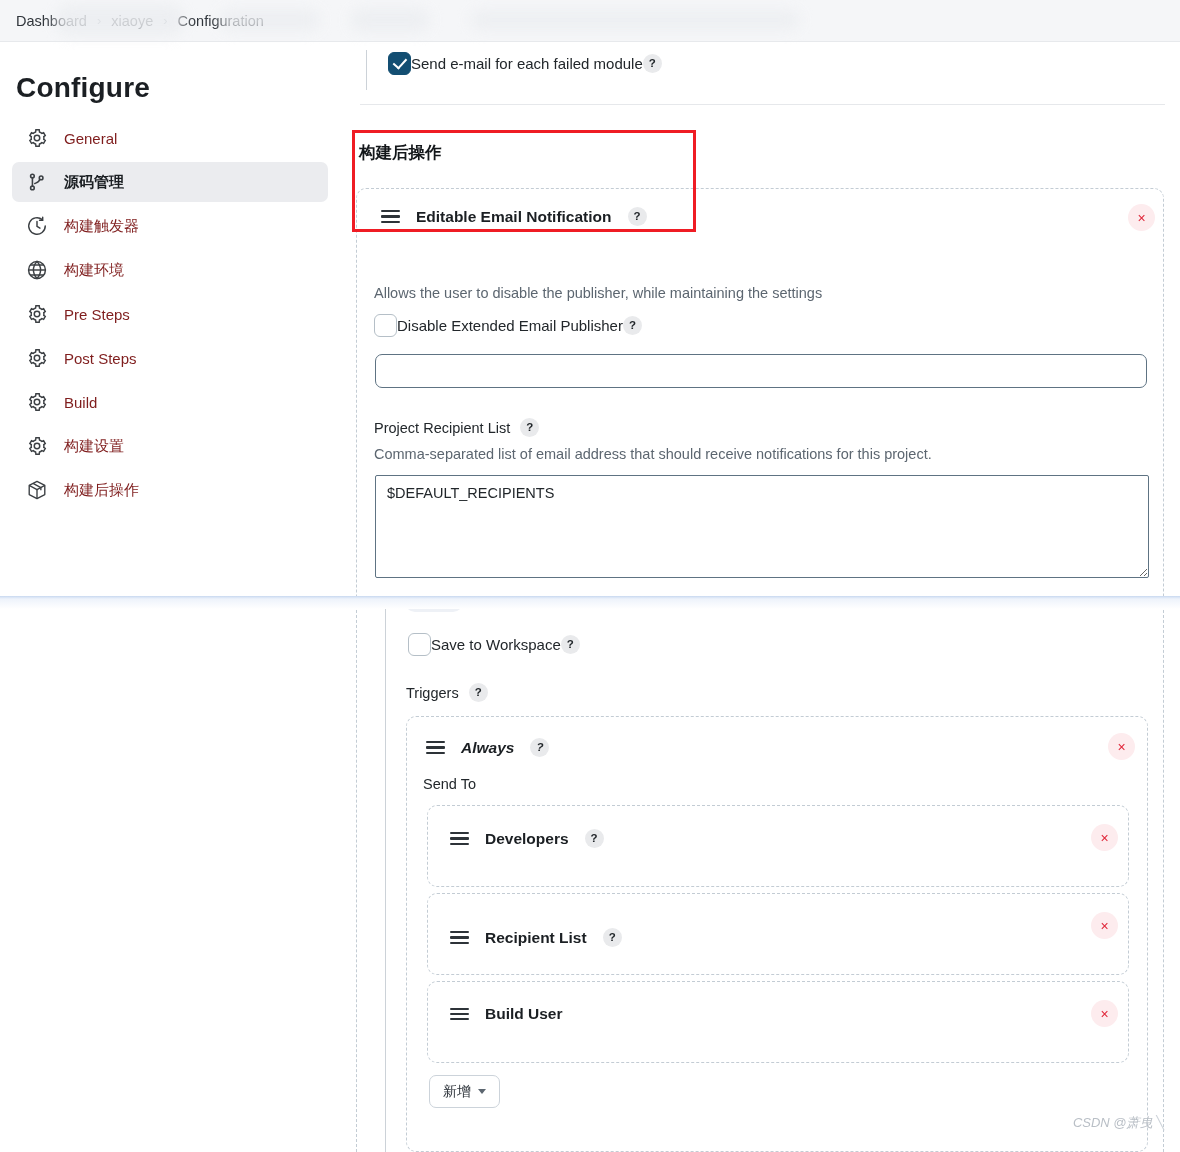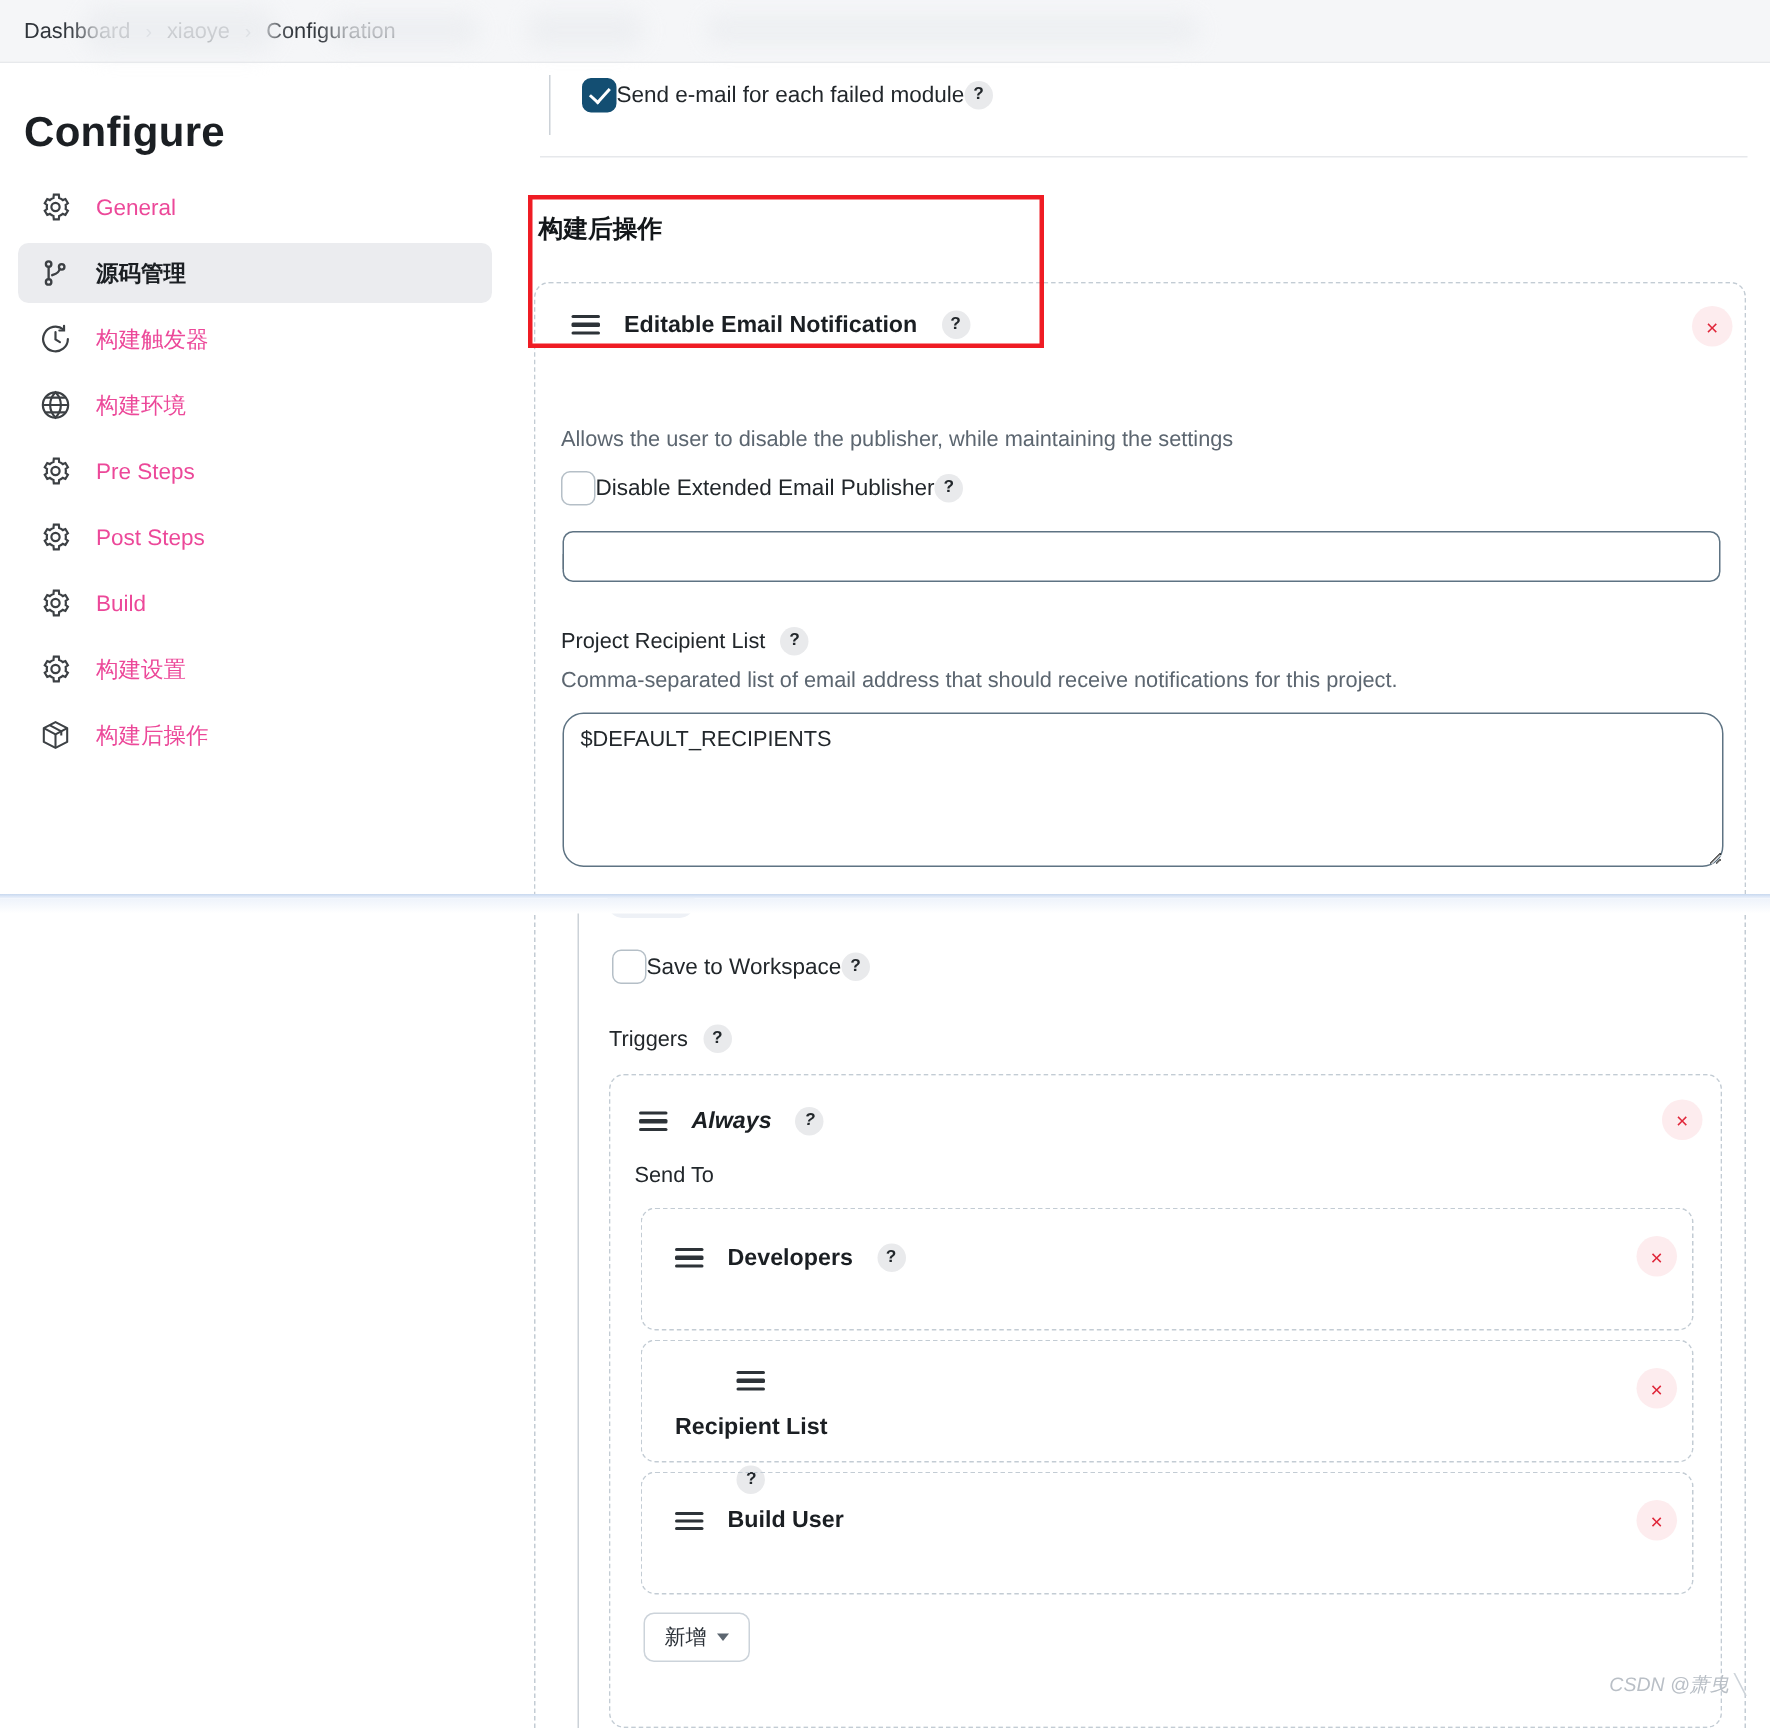--- a/index.html
+++ b/index.html
@@ -32,21 +32,21 @@
   .sidebar { position:absolute; left:0; top:42px; width:340px; height:555px; background:#fff; z-index:18;}
   .page-title {
     font-size:28px; font-weight:bold; color:#1b1f23;
     margin:30px 0 14px 16px; letter-spacing:.2px;
   }
   .nav { margin-top:4px; }
   .nav-item {
     display:flex; align-items:center; gap:16px;
     height:40px; margin:4px 12px; padding-left:14px;
     border-radius:7px; cursor:pointer;
-    font-size:15px; color:#ec4899;
+    font-size:15px; color:#7f1d1d;
   }
   .nav-item.active { background:#ebecef; color:#1b1f23; font-weight:bold; }
   .nav-ic { width:22px; height:22px; flex:none; color:#3c4044; display:block; }
   .nav-ic svg{ display:block; }
 
   
   .upper-layer{
     position:absolute; left:340px; top:42px; width:840px; height:555px;
     background:#fff; overflow:hidden; z-index:16;
   }
@@ -115,21 +115,21 @@
 
   .desc{ font-size:14.5px; color:#5c6670; }
   .field-label{ font-size:14.5px; color:#22272b; }
 
   .txtinput{
     width:100%; height:34px; border:1.4px solid #5e7383; border-radius:7px;
     background:#fff; font-size:14.5px; color:#22272b; padding:0 10px;
     font-family:"Liberation Sans",sans-serif; outline:none;
   }
   .txtarea{
-    width:100%; border:1.6px solid #5e7383; border-radius:14px; background:#fff;
+    width:100%; border:1.6px solid #5e7383; border-radius:2px; background:#fff;
     font-size:14.5px; color:#22272b; padding:9px 11px; resize:vertical;
     font-family:"Liberation Sans",sans-serif; outline:none;
   }
 
   .addbtn{
     display:inline-flex; align-items:center; gap:7px;
     height:33px; padding:0 13px; border:1.3px solid #ccd3da; border-radius:7px;
     background:#fff; font-size:14px; color:#2b3138; cursor:pointer;
     font-family:"Liberation Sans","DejaVu Sans",sans-serif;
   }
@@ -370,21 +370,21 @@
           <i></i>
           <i></i>
           <i></i>
         </span>
       <span class="panel-title">Developers</span>
       <span class="help">?</span>
     </div>
     <button class="xbtn" style="position:absolute; left:1091px; top:224px;">×</button>
 
     <div class="dashed-outer" style="left:427px; top:293px; width:702px; height:82px;"></div>
-    <div class="panel-head" style="position:absolute; left:450px; top:314px;flex-direction:column;">
+    <div class="panel-head" style="position:absolute; left:450px; top:328px;">
       <span class="grip">
           <i></i>
           <i></i>
           <i></i>
         </span>
       <span class="panel-title">Recipient List</span>
       <span class="help">?</span>
     </div>
     <button class="xbtn" style="position:absolute; left:1091px; top:312px;">×</button>
 

